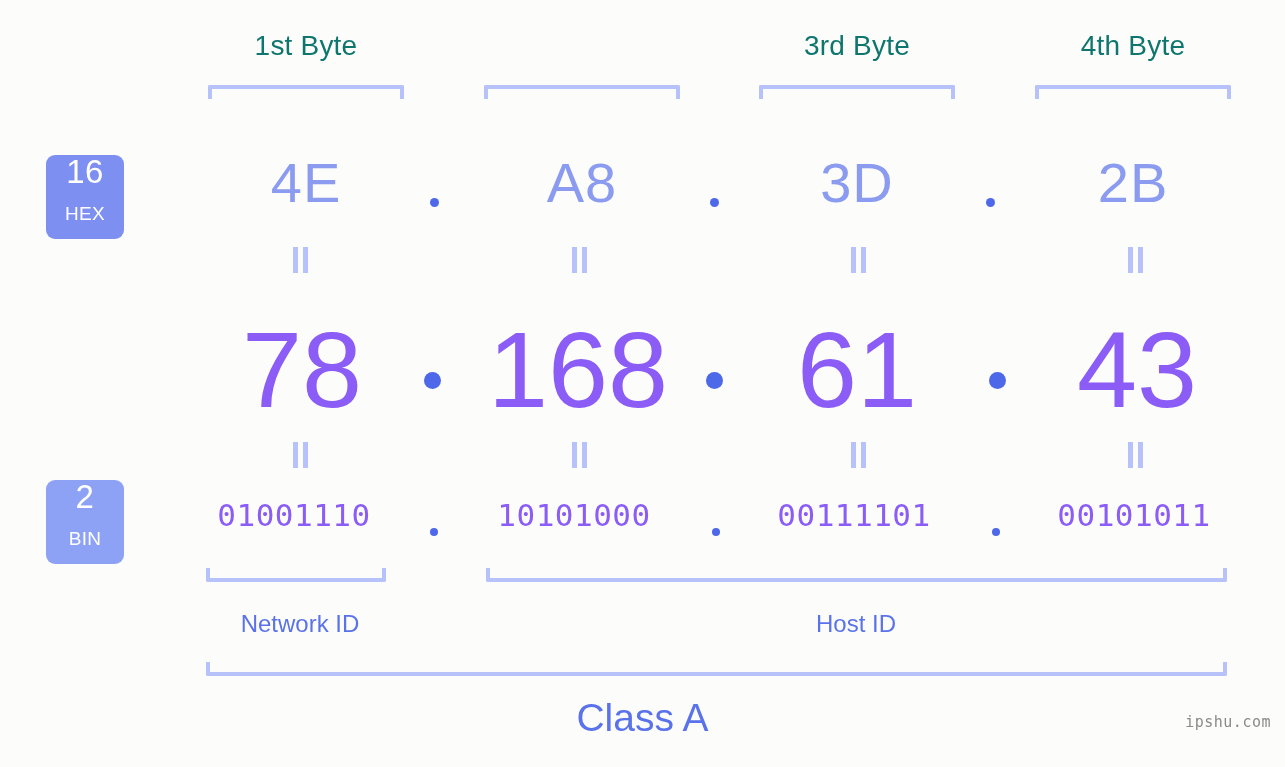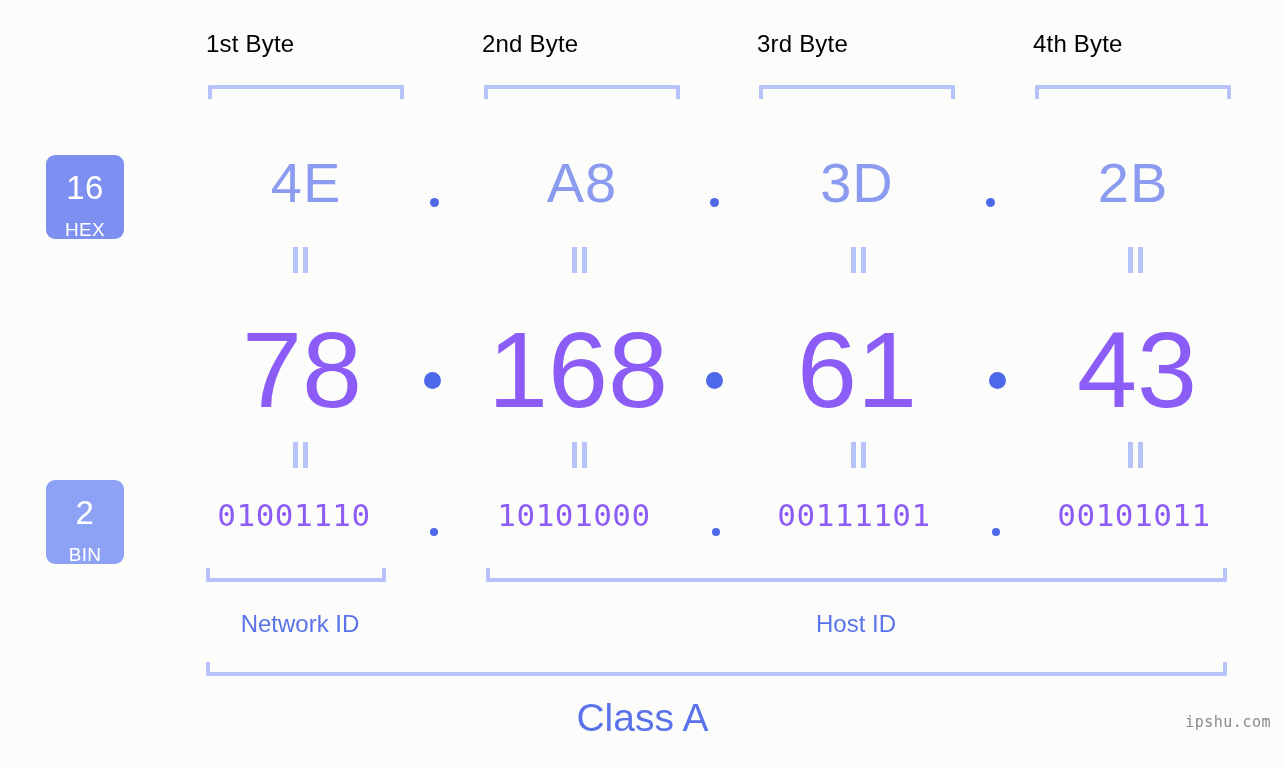--- a/index.html
+++ b/index.html
@@ -8,22 +8,22 @@
     background:#fcfdfa;
     font-family:"Liberation Sans",sans-serif;
     overflow:hidden;
     position:relative;
   }
   #stage{position:absolute;inset:0;}
 
   
   .byte-head{
     position:absolute;top:30px;
-    font-size:24px;color:#000000;
-    text-align:left;white-space:nowrap;
+    font-size:28px;color:#0f766e;
+    text-align:center;white-space:nowrap;
     letter-spacing:.2px;
   }
 
   
   .bracket-top{
     position:absolute;
     border:4px solid #b8c2fa;
     border-top-left-radius:2px;border-top-right-radius:2px;
     border-bottom:none;
     height:14px;
@@ -38,21 +38,21 @@
     box-sizing:border-box;
   }
 
   
   .badge{
     position:absolute;left:46px;
     width:78px;
     border-radius:9px;
     color:#ffffff;
     display:flex;flex-direction:column;
-    align-items:center;justify-content:flex-end;
+    align-items:center;justify-content:flex-start;
     line-height:1;
   }
   .badge .num{font-size:33px;font-weight:400;letter-spacing:.5px;}
   .badge .sub{font-size:19px;font-weight:400;margin-top:16px;letter-spacing:.3px;}
   #badge-hex{top:155px;height:84px;background:#7d8ff0;}
   #badge-dec{top:316px;height:84px;background:#8094f2;}
   #badge-bin{top:480px;height:84px;background:#8ea2f5;}
 
   
   .cell{
@@ -113,23 +113,20 @@
   }
 </style>
 </head>
 <body>
 
 <div id="stage">
 
   <div class="byte-head" style="left:206px;width:200px;">
     <span>1st Byte</span>
   </div>
-  <div class="byte-head" style="left:482px;width:200px;">
-    <span>2nd Byte</span>
-  </div>
   <div class="byte-head" style="left:757px;width:200px;">
     <span>3rd Byte</span>
   </div>
   <div class="byte-head" style="left:1033px;width:200px;">
     <span>4th Byte</span>
   </div>
 
   <div class="bracket-top" style="left:208px;top:85px;width:196px;"></div>
   <div class="bracket-top" style="left:484px;top:85px;width:196px;"></div>
   <div class="bracket-top" style="left:759px;top:85px;width:196px;"></div>

